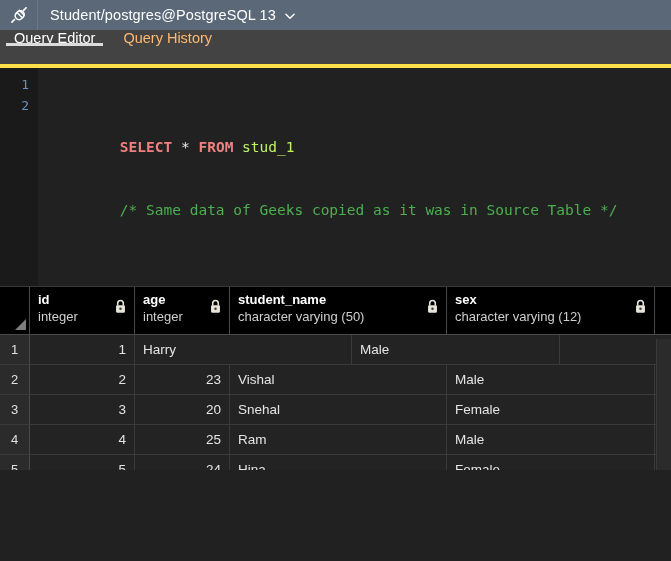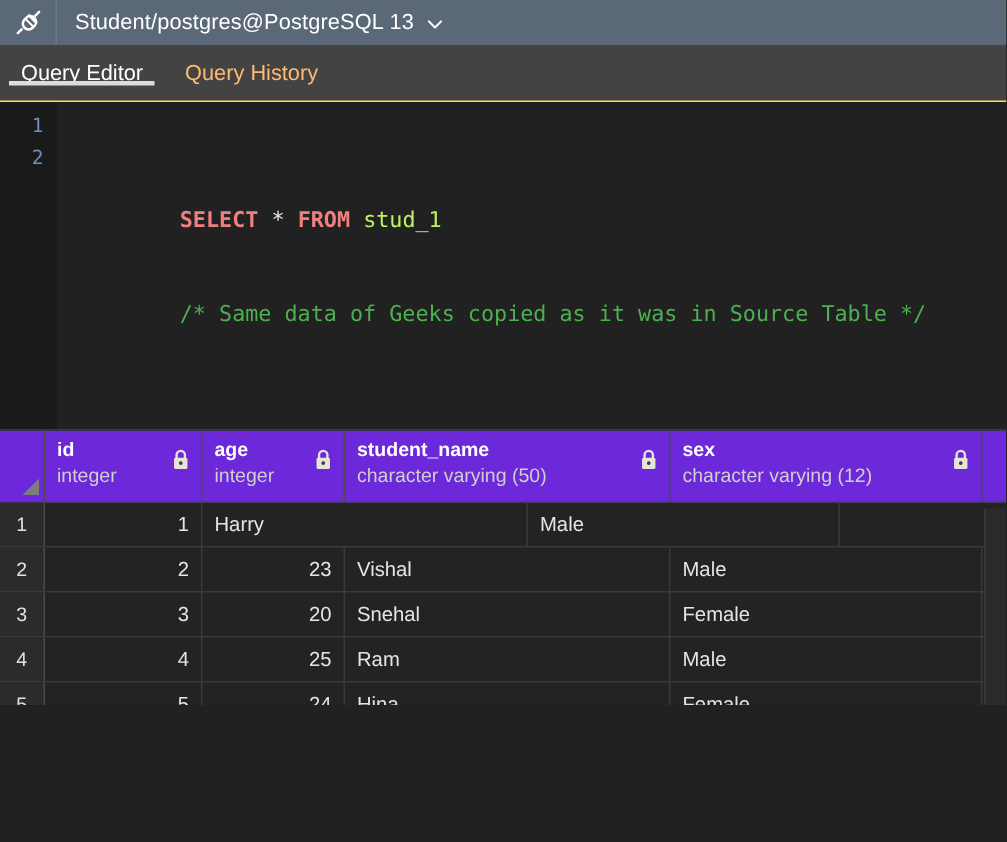--- a/index.html
+++ b/index.html
@@ -53,22 +53,22 @@
     position: relative;
     top: 1px;
   }
 
   
   .tabbar {
     height: 38px;
     flex: 0 0 38px;
     background: #434343;
     display: flex;
-    align-items: center;
-    border-bottom: 1px solid #fde047;
+    align-items: flex-start;
+    border-bottom: 4px solid #fde047;
   }
   .tab {
     display: flex;
     align-items: center;
     padding: 0 14px;
     font-size: 14.5px;
     color: #fdba74;
     position: relative;
     white-space: nowrap;
     cursor: default;
@@ -140,21 +140,21 @@
     background: #232323;
     display: flex;
     flex-direction: column;
     overflow: hidden;
     border-top: 1px solid #3a3a3a;
   }
   .grid-header {
     display: flex;
     height: 48px;
     flex: 0 0 48px;
-    background: #6d28d9;
+    background: #000000;
     border-bottom: 1px solid #4a4a4a;
   }
   .corner-cell {
     width: 30px;
     flex: 0 0 30px;
     border-right: 1px solid #4a4a4a;
     position: relative;
   }
   .corner-tri {
     position: absolute;

